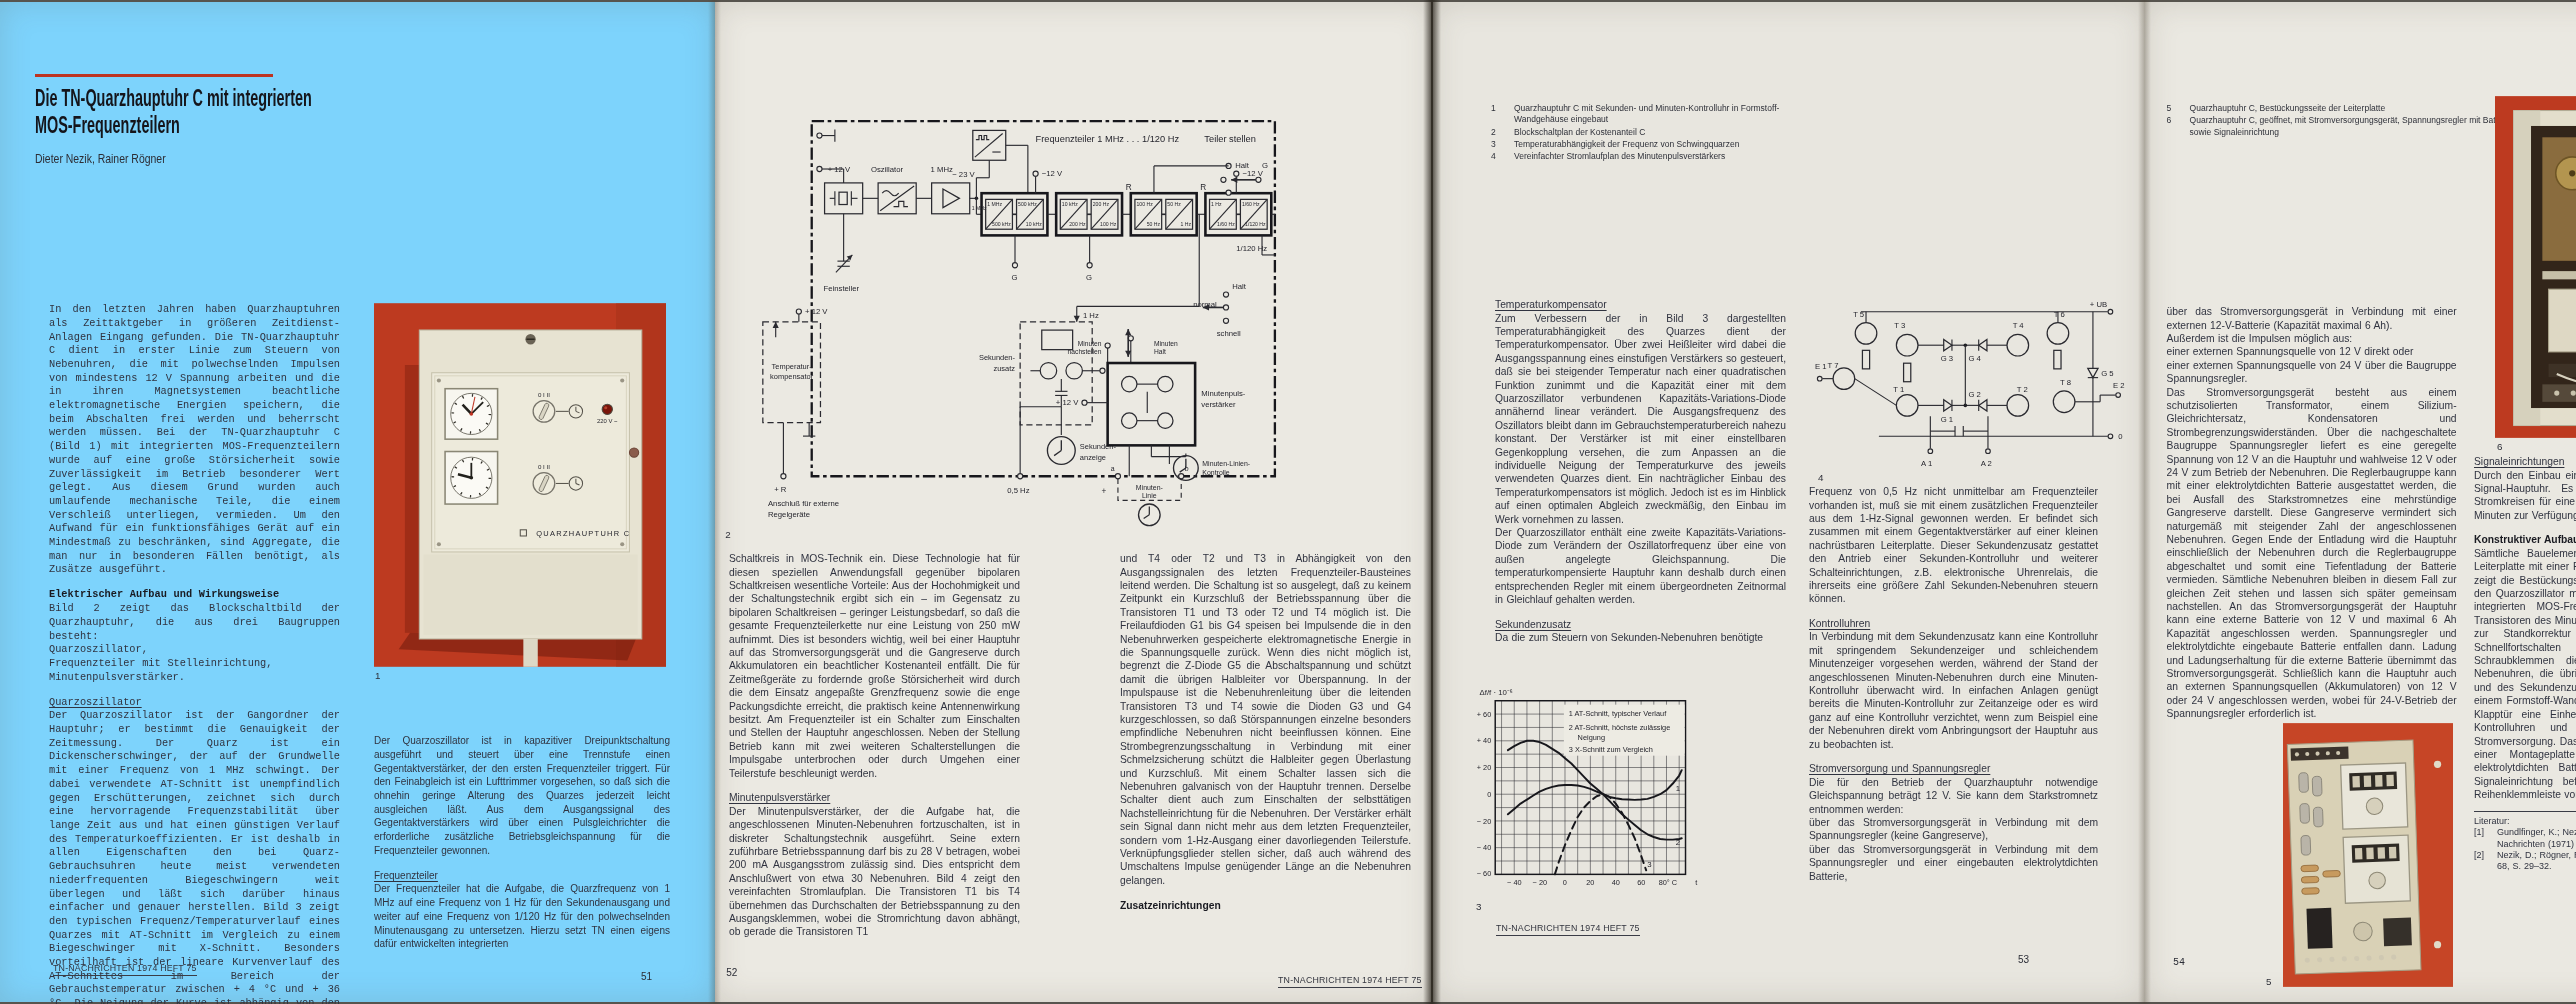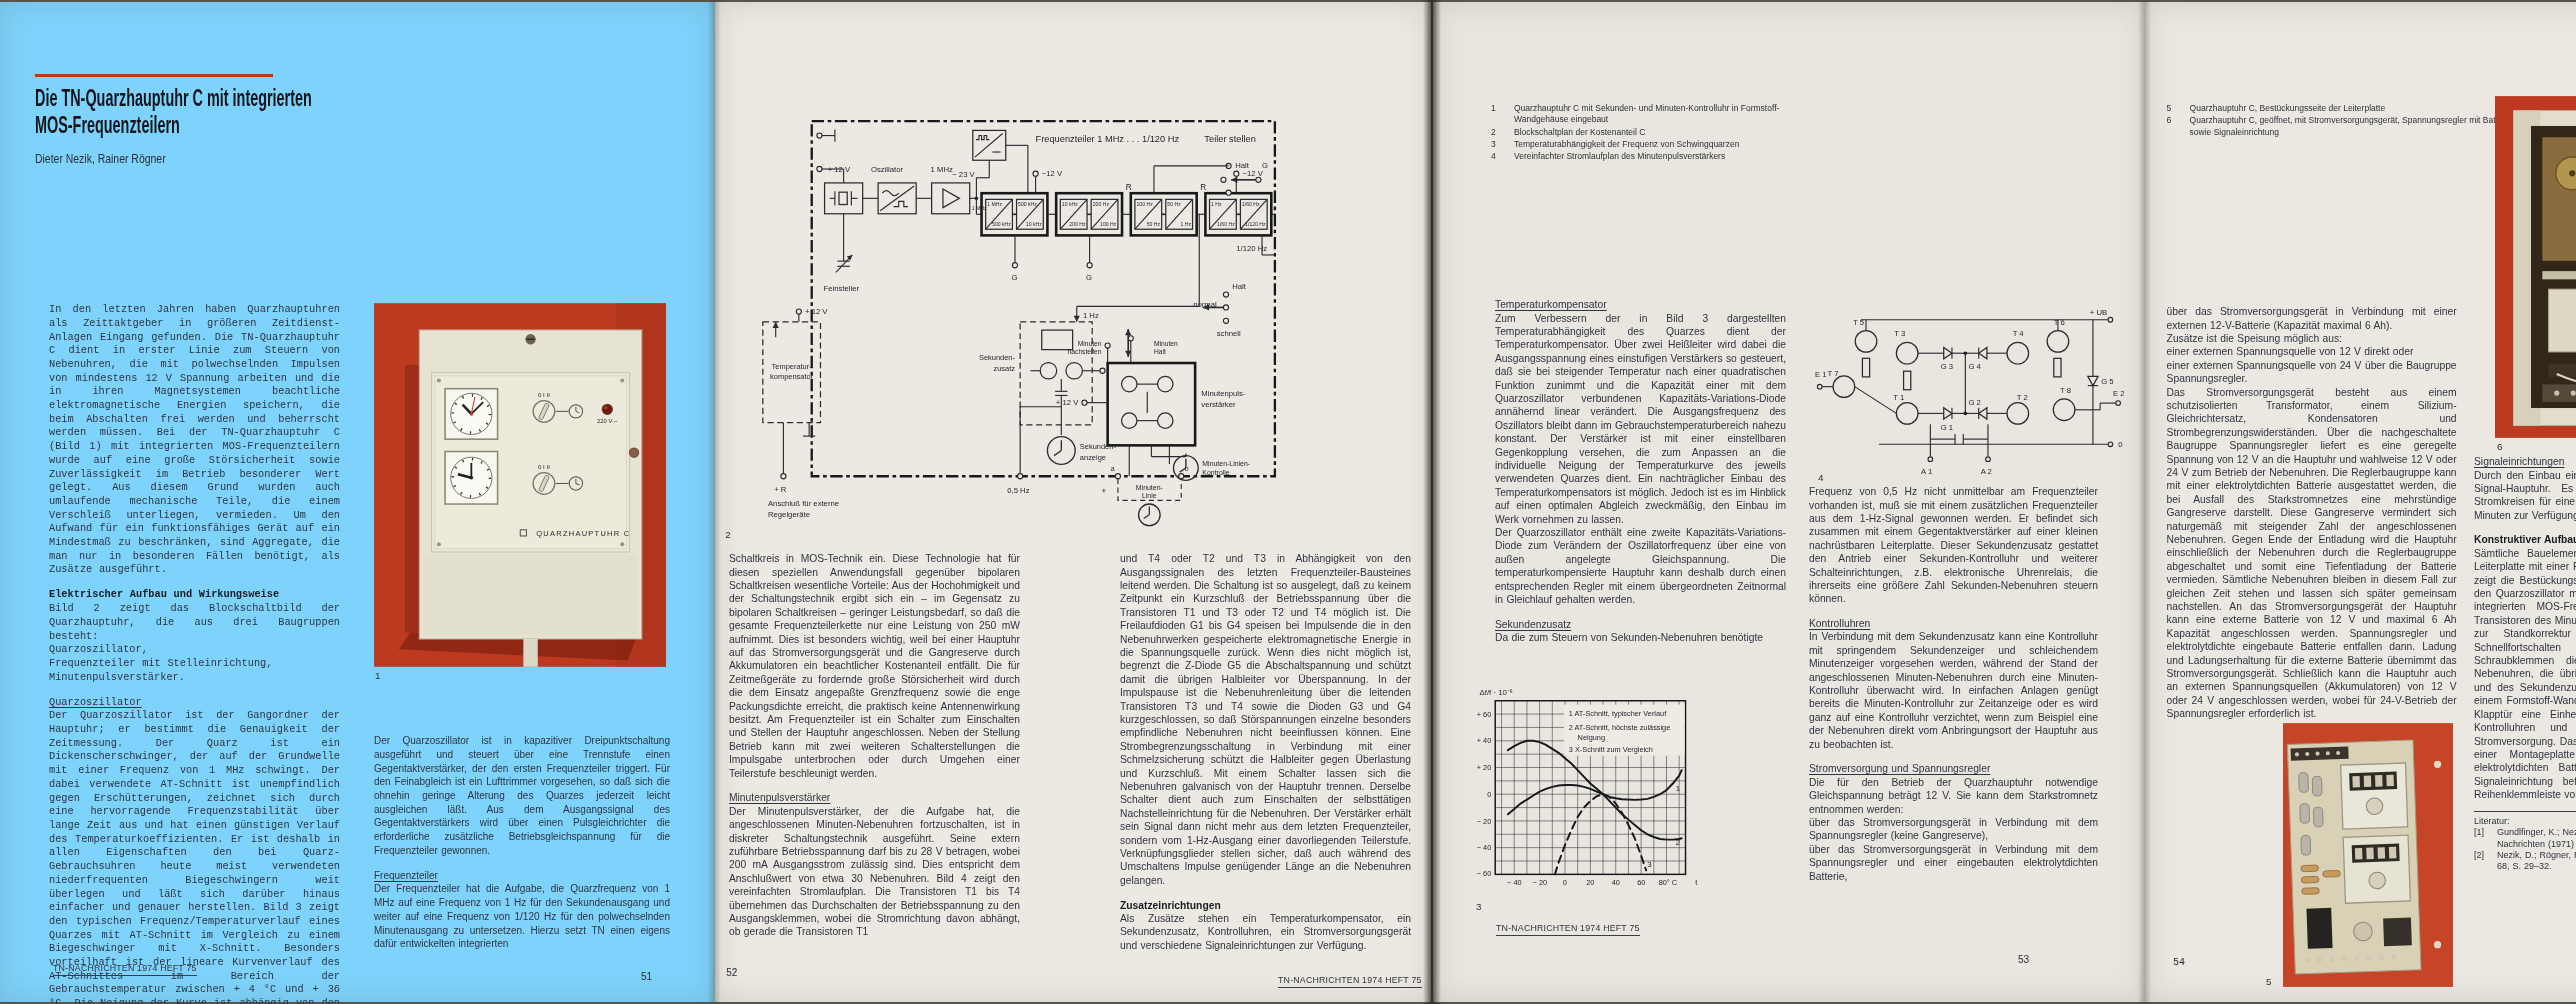--- a/index.html
+++ b/index.html
@@ -436,21 +436,20 @@
     <div class="fign" style="left:10.3px;top:527px;">2</div>
 
     <div class="col tight" style="left:14px;top:550px;width:291px;">
       <p>Schaltkreis in MOS-Technik ein. Diese Technologie hat für diesen speziellen Anwendungsfall gegenüber bipolaren Schaltkreisen wesentliche Vorteile: Aus der Hochohmigkeit und der Schaltungstechnik ergibt sich ein – im Gegensatz zu bipolaren Schaltkreisen – geringer Leistungsbedarf, so daß die gesamte Frequenzteilerkette nur eine Leistung von 250 mW aufnimmt. Dies ist besonders wichtig, weil bei einer Hauptuhr auf das Stromversorgungsgerät und die Gangreserve durch Akkumulatoren ein beachtlicher Kostenanteil entfällt. Die für Zeitmeßgeräte zu fordernde große Störsicherheit wird durch die dem Einsatz angepaßte Grenzfrequenz sowie die enge Packungsdichte erreicht, die praktisch keine Antennenwirkung besitzt. Am Frequenzteiler ist ein Schalter zum Einschalten und Stellen der Hauptuhr angeschlossen. Neben der Stellung Betrieb kann mit zwei weiteren Schalterstellungen die Impulsgabe unterbrochen oder durch Umgehen einer Teilerstufe beschleunigt werden.</p>
       <p class="hu">Minutenpulsverstärker</p>
       <p>Der Minutenpulsverstärker, der die Aufgabe hat, die angeschlossenen Minuten-Nebenuhren fortzuschalten, ist in diskreter Schaltungstechnik ausgeführt. Seine extern zuführbare Betriebsspannung darf bis zu 28 V betragen, wobei 200 mA Ausgangsstrom zulässig sind. Dies entspricht dem Anschlußwert von etwa 30 Nebenuhren. Bild 4 zeigt den vereinfachten Stromlaufplan. Die Transistoren T1 bis T4 übernehmen das Durchschalten der Betriebsspannung zu den Ausgangsklemmen, wobei die Stromrichtung davon abhängt, ob gerade die Transistoren T1</p>
     </div>
     <div class="col tight" style="left:405px;top:550px;width:291px;">
       <p>und T4 oder T2 und T3 in Abhängigkeit von den Ausgangssignalen des letzten Frequenzteiler-Bausteines leitend werden. Die Schaltung ist so ausgelegt, daß zu keinem Zeitpunkt ein Kurzschluß der Betriebsspannung über die Transistoren T1 und T3 oder T2 und T4 möglich ist. Die Freilaufdioden G1 bis G4 speisen bei Impulsende die in den Nebenuhrwerken gespeicherte elektromagnetische Energie in die Spannungsquelle zurück. Wenn dies nicht möglich ist, begrenzt die Z-Diode G5 die Abschaltspannung und schützt damit die übrigen Halbleiter vor Überspannung. In der Impulspause ist die Nebenuhrenleitung über die leitenden Transistoren T3 und T4 sowie die Dioden G3 und G4 kurzgeschlossen, so daß Störspannungen einzelne besonders empfindliche Nebenuhren nicht beeinflussen können. Eine Strombegrenzungsschaltung in Verbindung mit einer Schmelzsicherung schützt die Halbleiter gegen Überlastung und Kurzschluß. Mit einem Schalter lassen sich die Nebenuhren galvanisch von der Hauptuhr trennen. Derselbe Schalter dient auch zum Einschalten der selbsttätigen Nachstelleinrichtung für die Nebenuhren. Der Verstärker erhält sein Signal dann nicht mehr aus dem letzten Frequenzteiler, sondern vom 1-Hz-Ausgang einer davorliegenden Teilerstufe. Verknüpfungsglieder stellen sicher, daß auch während des Umschaltens Impulse genügender Länge an die Nebenuhren gelangen.</p>
       <p class="hb">Zusatzeinrichtungen</p>
-      <p>Als Zusätze stehen ein Temperaturkompensator, ein Sekundenzusatz, Kontrolluhren, ein Stromversorgungsgerät und verschiedene Signaleinrichtungen zur Verfügung.</p>
     </div>
 
     <div class="pagenum" style="left:11.3px;top:965px;">52</div>
     <div class="footer" style="left:563px;top:973px;">TN-NACHRICHTEN 1974 HEFT 75</div>
   </div>
 
   <div class="page" id="p53">
     <div class="caps" style="left:58px;top:101px;width:299px;">
       <div class="cap"><span class="n">1</span><span>Quarzhauptuhr C mit Sekunden- und Minuten-Kontrolluhr in Formstoff-Wandgehäuse eingebaut</span></div>
       <div class="cap"><span class="n">2</span><span>Blockschaltplan der Kostenanteil C</span></div>
@@ -459,21 +458,21 @@
     </div>
 
     <div class="col tight" style="left:62px;top:296px;width:291px;">
       <p class="hu" style="margin-top:0 !important;">Temperaturkompensator</p>
       <p>Zum Verbessern der in Bild 3 dargestellten Temperaturabhängigkeit des Quarzes dient der Temperaturkompensator. Über zwei Heißleiter wird dabei die Ausgangsspannung eines einstufigen Verstärkers so gesteuert, daß sie bei steigender Temperatur nach einer quadratischen Funktion zunimmt und die Kapazität einer mit dem Quarzoszillator verbundenen Kapazitäts-Variations-Diode annähernd linear verändert. Die Ausgangsfrequenz des Oszillators bleibt dann im Gebrauchstemperaturbereich nahezu konstant. Der Verstärker ist mit einer einstellbaren Gegenkopplung versehen, die zum Anpassen an die individuelle Neigung der Temperaturkurve des jeweils verwendeten Quarzes dient. Ein nachträglicher Einbau des Temperaturkompensators ist möglich. Jedoch ist es im Hinblick auf einen optimalen Abgleich zweckmäßig, den Einbau im Werk vornehmen zu lassen.</p>
       <p>Der Quarzoszillator enthält eine zweite Kapazitäts-Variations-Diode zum Verändern der Oszillatorfrequenz über eine von außen angelegte Gleichspannung. Die temperaturkompensierte Hauptuhr kann deshalb durch einen entsprechenden Regler mit einem übergeordneten Zeitnormal in Gleichlauf gehalten werden.</p>
       <p class="hu">Sekundenzusatz</p>
       <p>Da die zum Steuern von Sekunden-Nebenuhren benötigte</p>
     </div>
 
-    <div class="abs" style="left:379px;top:294px;margin-top:8px;">
+    <div class="abs" style="left:379px;top:294px;">
       <svg width="319" height="173" viewBox="0 0 620 335">
         <g>
           <line x1="95" y1="30" x2="575" y2="30" class="wire"></line>
             <circle cx="580" cy="30" r="4.5" class="term"></circle>
           <text x="540" y="20" class="dlabel">+ UB</text>
           <line x1="130" y1="272" x2="575" y2="272" class="wire"></line>
             <circle cx="580" cy="272" r="4.5" class="term"></circle>
           <text x="595" y="278" class="dlabel">0</text>
         </g>
         <g>
@@ -638,21 +637,21 @@
   </div>
 
   <div class="page" id="p54">
     <div class="caps" style="left:20.6px;top:101px;width:371px;">
       <div class="cap"><span class="n">5</span><span>Quarzhauptuhr C, Bestückungsseite der Leiterplatte</span></div>
       <div class="cap"><span class="n">6</span><span>Quarzhauptuhr C, geöffnet, mit Stromversorgungsgerät, Spannungsregler mit Batterien sowie Signaleinrichtung</span></div>
     </div>
 
     <div class="col tight" style="left:20.6px;top:303px;width:290px;">
       <p>über das Stromversorgungsgerät in Verbindung mit einer externen 12-V-Batterie (Kapazität maximal 6 Ah).</p>
-      <p class="ln">Zusätze ist die Speisung möglich aus:</p>
+      <p class="ln">Außerdem ist die Impulsen möglich aus:</p>
       <p class="ln">einer externen Spannungsquelle von 12 V direkt oder</p>
       <p>einer externen Spannungsquelle von 24 V über die Baugruppe Spannungsregler.</p>
       <p>Das Stromversorgungsgerät besteht aus einem schutzisolierten Transformator, einem Silizium-Gleichrichtersatz, Kondensatoren und Strombegrenzungswiderständen. Über die nachgeschaltete Baugruppe Spannungsregler liefert es eine geregelte Spannung von 12 V an die Hauptuhr und wahlweise 12 V oder 24 V zum Betrieb der Nebenuhren. Die Reglerbaugruppe kann mit einer elektrolytdichten Batterie ausgestattet werden, die bei Ausfall des Starkstromnetzes eine mehrstündige Gangreserve darstellt. Diese Gangreserve vermindert sich naturgemäß mit steigender Zahl der angeschlossenen Nebenuhren. Gegen Ende der Entladung wird die Hauptuhr einschließlich der Nebenuhren durch die Reglerbaugruppe abgeschaltet und somit eine Tiefentladung der Batterie vermieden. Sämtliche Nebenuhren bleiben in diesem Fall zur gleichen Zeit stehen und lassen sich später gemeinsam nachstellen. An das Stromversorgungsgerät der Hauptuhr kann eine externe Batterie von 12 V und maximal 6 Ah Kapazität angeschlossen werden. Spannungsregler und elektrolytdichte eingebaute Batterie entfallen dann. Ladung und Ladungserhaltung für die externe Batterie übernimmt das Stromversorgungsgerät. Schließlich kann die Hauptuhr auch an externen Spannungsquellen (Akkumulatoren) von 12 V oder 24 V angeschlossen werden, wobei für 24-V-Betrieb der Spannungsregler erforderlich ist.</p>
     </div>
 
     <div class="abs" style="left:349px;top:94px;">
       <svg width="315" height="342" viewBox="0 0 612 664">
         <rect width="612" height="664" fill="#bd3a20"></rect>
         <rect x="540" y="0" width="72" height="664" fill="#a23018" opacity="0.5"></rect>
         <g>

